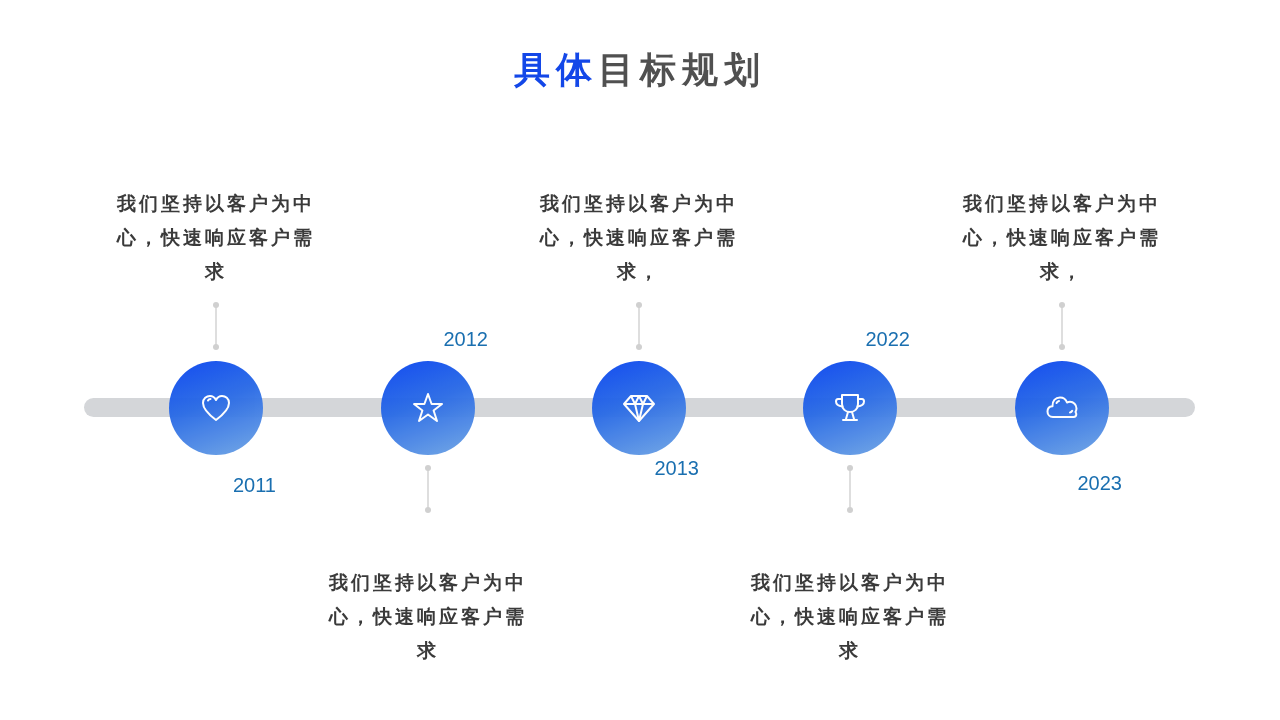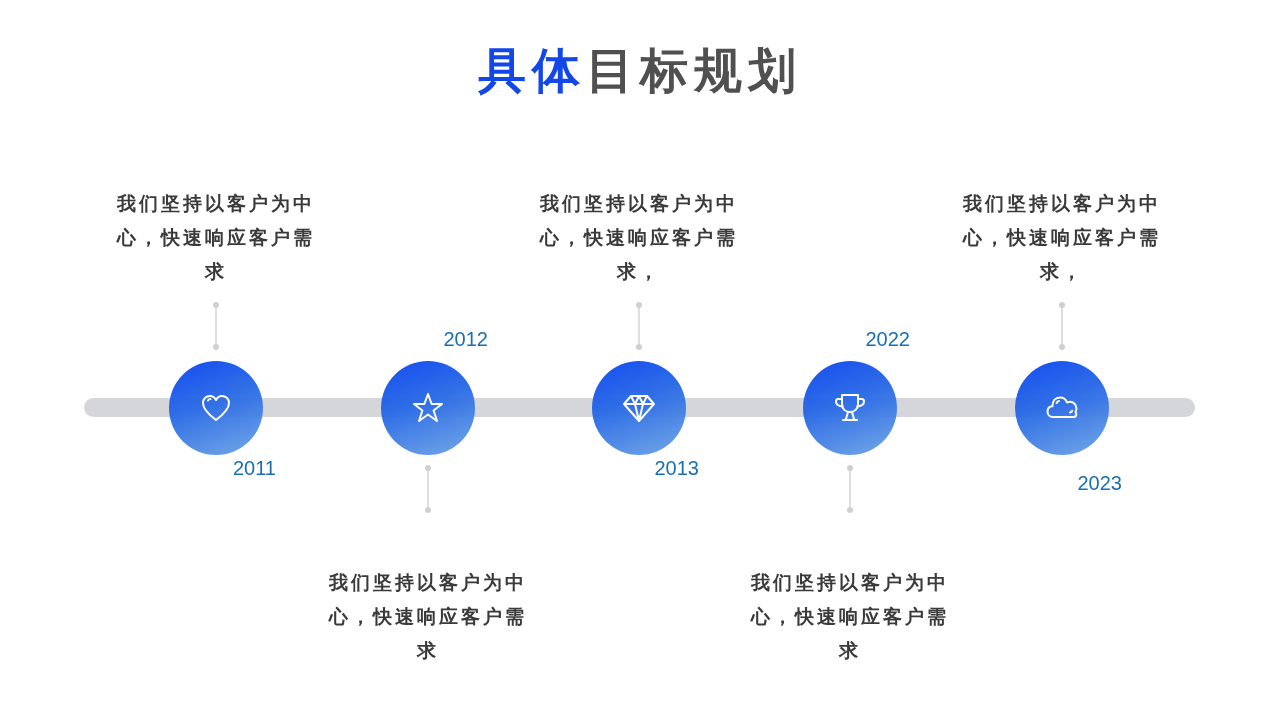--- a/index.html
+++ b/index.html
@@ -1,21 +1,21 @@
 <!DOCTYPE html>
 <html><head>
   <meta charset="utf-8">
   <style>
     * { margin: 0; padding: 0; box-sizing: border-box; }
     html, body { width: 1280px; height: 720px; background: #ffffff; overflow: hidden; }
     body { position: relative; font-family: "DejaVu Sans", "Liberation Sans", sans-serif; }
 
     .title {
       position: absolute; left: 0; top: 48px; width: 1280px;
-      text-align: center; font-size: 48px; font-weight: bold; letter-spacing: 6px;
+      text-align: center; font-size: 36px; font-weight: bold; letter-spacing: 6px;
       line-height: 44px;
     }
     .title .accent { color: #1347e8; }
     .title .rest { color: #505050; }
 
     .track {
       position: absolute; left: 84px; top: 398px; width: 1111px; height: 19px;
       background: #d4d6d9; border-radius: 10px;
     }
 
@@ -64,21 +64,21 @@
   <div>心，快速响应客户需</div>
   <div>求</div>
 </div>
 <div class="connector" style="left:215px; top:305px;"></div>
 <div class="node" style="left:169px;">
   <svg viewBox="0 0 36 36" fill="none" stroke="#ffffff" stroke-width="2" stroke-linejoin="round">
     <path d="M18 30 C10 24 5 19 5 13 C5 8.5 8.5 6 12 6 C15 6 17 8 18 10 C19 8 21 6 24 6 C27.5 6 31 8.5 31 13 C31 19 26 24 18 30 Z"></path>
     <path d="M10 10.5 C10.5 9.5 11.5 9 12.5 9" stroke-linecap="round"></path>
   </svg>
 </div>
-<div class="year" style="left:156px; top:456px;">2011</div>
+<div class="year" style="left:156px; top:473px;">2011</div>
 
 <div class="year" style="left:368px; top:327px;">2012</div>
 <div class="node" style="left:381px;">
   <svg viewBox="0 0 36 36" fill="none" stroke="#ffffff" stroke-width="2" stroke-linejoin="round">
     <path d="M18 4 L21.6 14 L32 14 L23.6 20.5 L27 31 L18 24.5 L9 31 L12.4 20.5 L4 14 L14.4 14 Z"></path>
   </svg>
 </div>
 <div class="connector" style="left:427px; top:468px;"></div>
 <div class="desc" style="left:323px; top:565px;">
   <div>我们坚持以客户为中</div>

